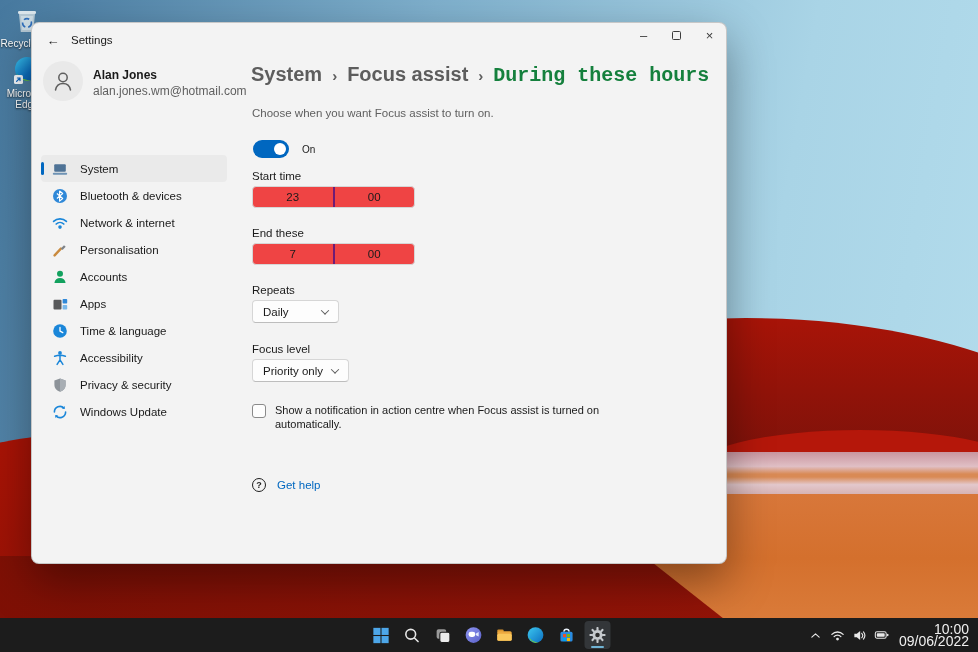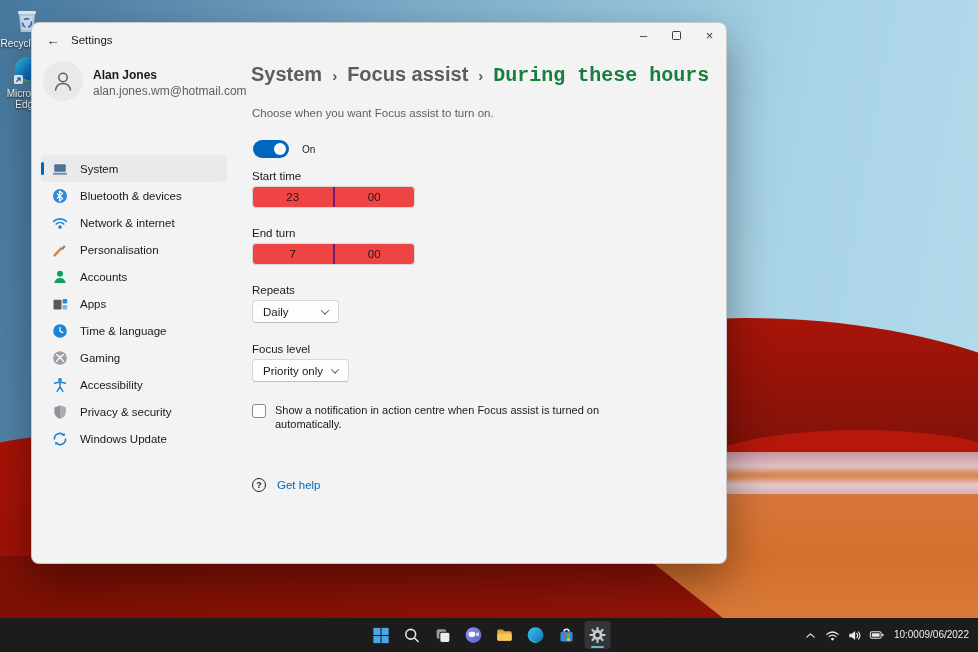--- a/index.html
+++ b/index.html
@@ -80,21 +80,21 @@
 
   
   .taskbar { position:absolute; left:0; bottom:0; width:978px; height:34px; background:#1c1c1c; z-index:10; }
   .tb-center { position:absolute; left:50%; top:0; height:34px; transform:translateX(-50%); display:flex; align-items:center; gap:5px; }
   .tb-btn { position:relative; width:26px; height:28px; border-radius:4px; display:flex; align-items:center; justify-content:center; cursor:pointer; }
   .tb-btn.active { background:#333639; }
   .tb-btn.active .indicator { content:""; position:absolute; bottom:1px; left:50%; transform:translateX(-50%);
     width:13px; height:2.5px; border-radius:2px; background:#6fb3d4; }
   .tray { position:absolute; right:0; top:0; height:34px; display:flex; align-items:center; gap:7px; padding-right:9px; }
   .tray-ic { width:15px; height:15px; display:flex; align-items:center; justify-content:center; cursor:pointer; }
-  .clock { display:flex; flex-direction:row; align-items:flex-end; font-size:10px; line-height:12px; color:#f0f0f0; cursor:pointer; margin-left:3px; }
+  .clock { display:flex; flex-direction:column; align-items:flex-end; font-size:14px; line-height:12px; color:#f0f0f0; cursor:pointer; margin-left:3px; }
 </style>
 </head>
 <body>
 
 <div class="stage">
 
   <div class="wallpaper">
     <div class="hill-dome"></div>
     <div class="ridge"></div>
     <div class="band-pink"></div>
@@ -211,27 +211,20 @@
       </div>
 
       <div class="navitem">
         <svg class="nicon" viewBox="0 0 16 16">
           <circle cx="8" cy="8" r="6.8" fill="#1a86d9"></circle>
           <path d="M8 4.4V8l2.8 1.6" stroke="#fff" stroke-width="1.3" fill="none" stroke-linecap="round"></path>
         </svg>
         <span class="nlabel">Time &amp; language</span>
       </div>
 
-      <div class="navitem">
-        <svg class="nicon" viewBox="0 0 16 16">
-          <circle cx="8" cy="8" r="6.8" fill="#9aa0a6"></circle>
-          <path d="M4.6 4.6c2.3 1.2 4.6 3.4 6.8 6.8M11.4 4.6c-2.3 1.2-4.6 3.4-6.8 6.8" stroke="#fff" stroke-width="1.2" fill="none" stroke-linecap="round"></path>
-        </svg>
-        <span class="nlabel">Gaming</span>
-      </div>
 
       <div class="navitem">
         <svg class="nicon" viewBox="0 0 16 16">
           <circle cx="8" cy="2.9" r="1.9" fill="#1a86d9"></circle>
           <path d="M2.6 6.3c3.6-1.4 7.2-1.4 10.8 0M8 5.6v4.2M8 9.8l-2.9 4.6M8 9.8l2.9 4.6" stroke="#1a86d9" stroke-width="1.5" fill="none" stroke-linecap="round" stroke-linejoin="round"></path>
         </svg>
         <span class="nlabel">Accessibility</span>
       </div>
 
       <div class="navitem">
@@ -271,21 +264,21 @@
           </div>
         <span class="toggle-label">On</span>
       </div>
 
       <div class="fld-label" style="top:147px;">Start time</div>
       <div class="timegroup" style="top:163px;">
         <div class="timecell">23</div>
         <div class="timecell">00</div>
       </div>
 
-      <div class="fld-label" style="top:204px;">End turn</div>
+      <div class="fld-label" style="top:204px;">End these</div>
       <div class="timegroup" style="top:220px;">
         <div class="timecell">7</div>
         <div class="timecell">00</div>
       </div>
 
       <div class="fld-label" style="top:261px;">Repeats</div>
       <div class="dropdown" style="top:277px;gap:33px;">
         <span>Daily</span>
         <span class="chev"></span>
       </div>

